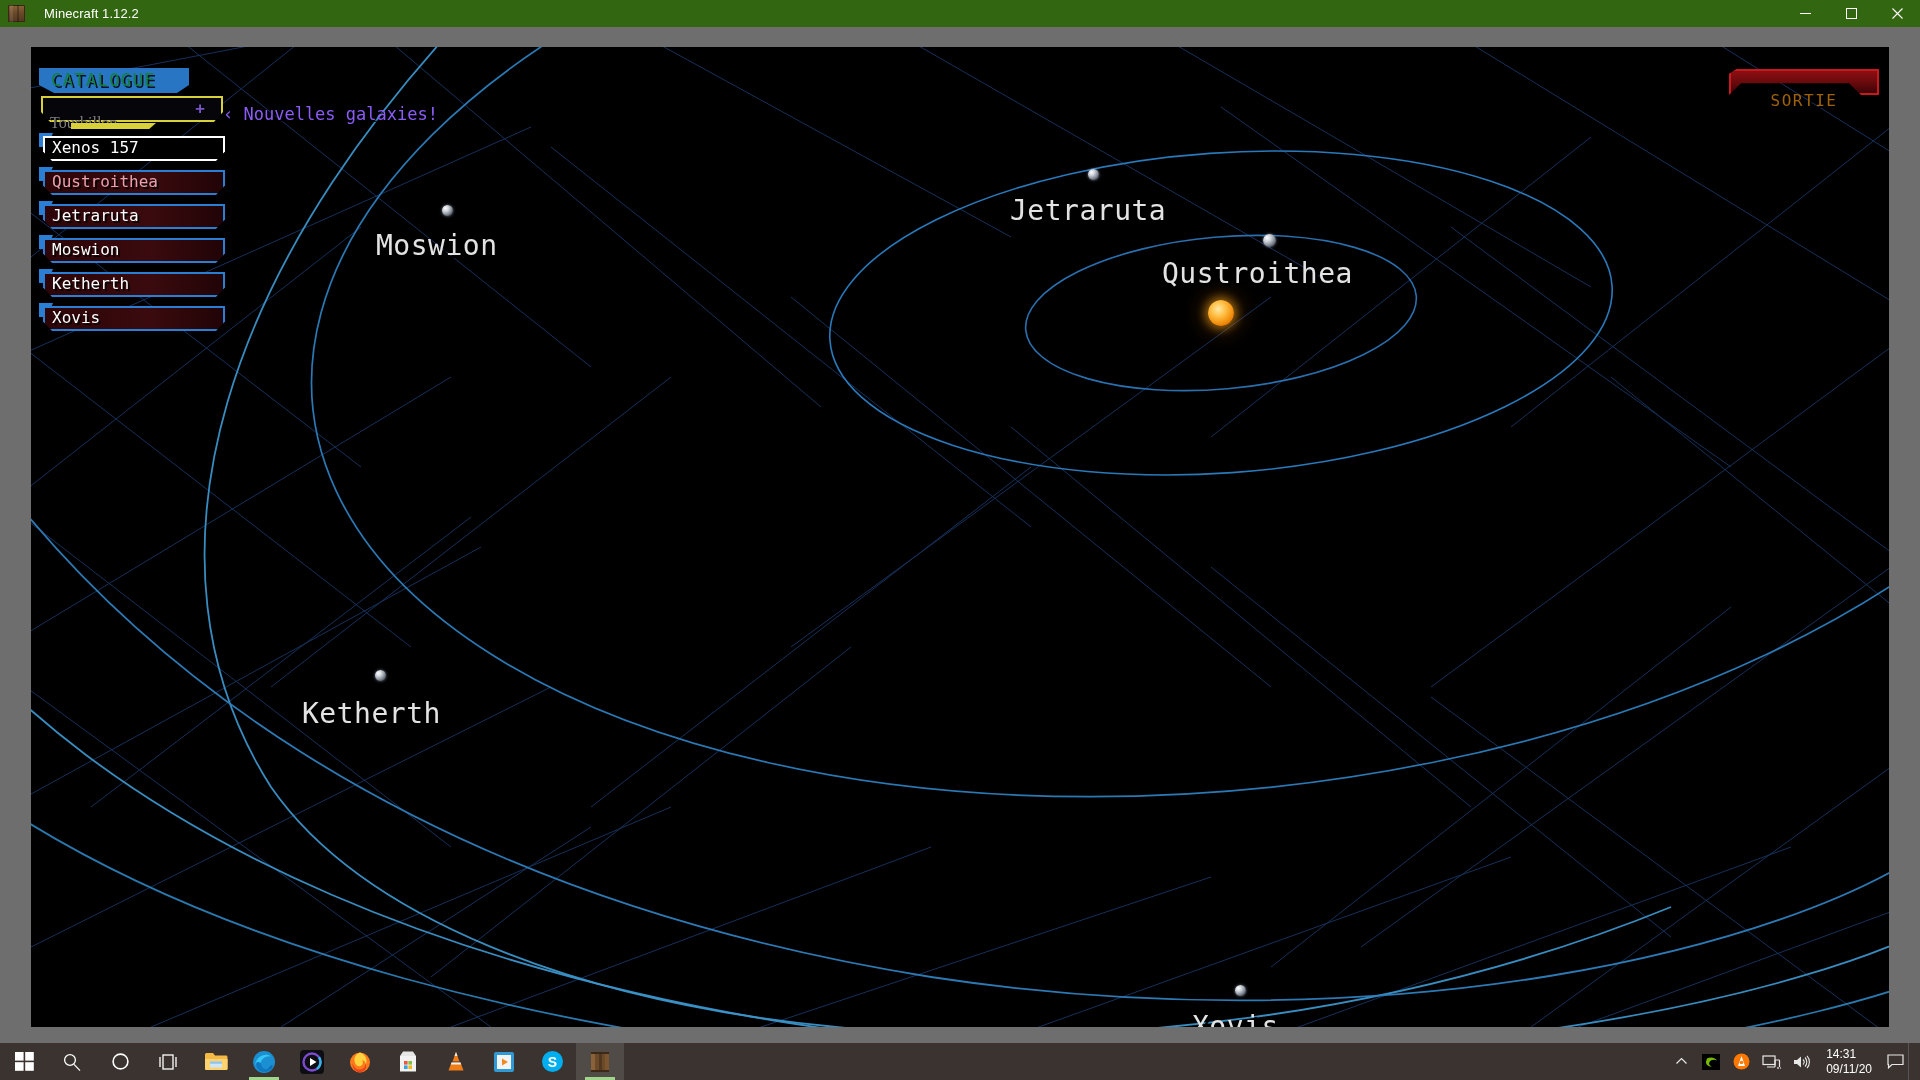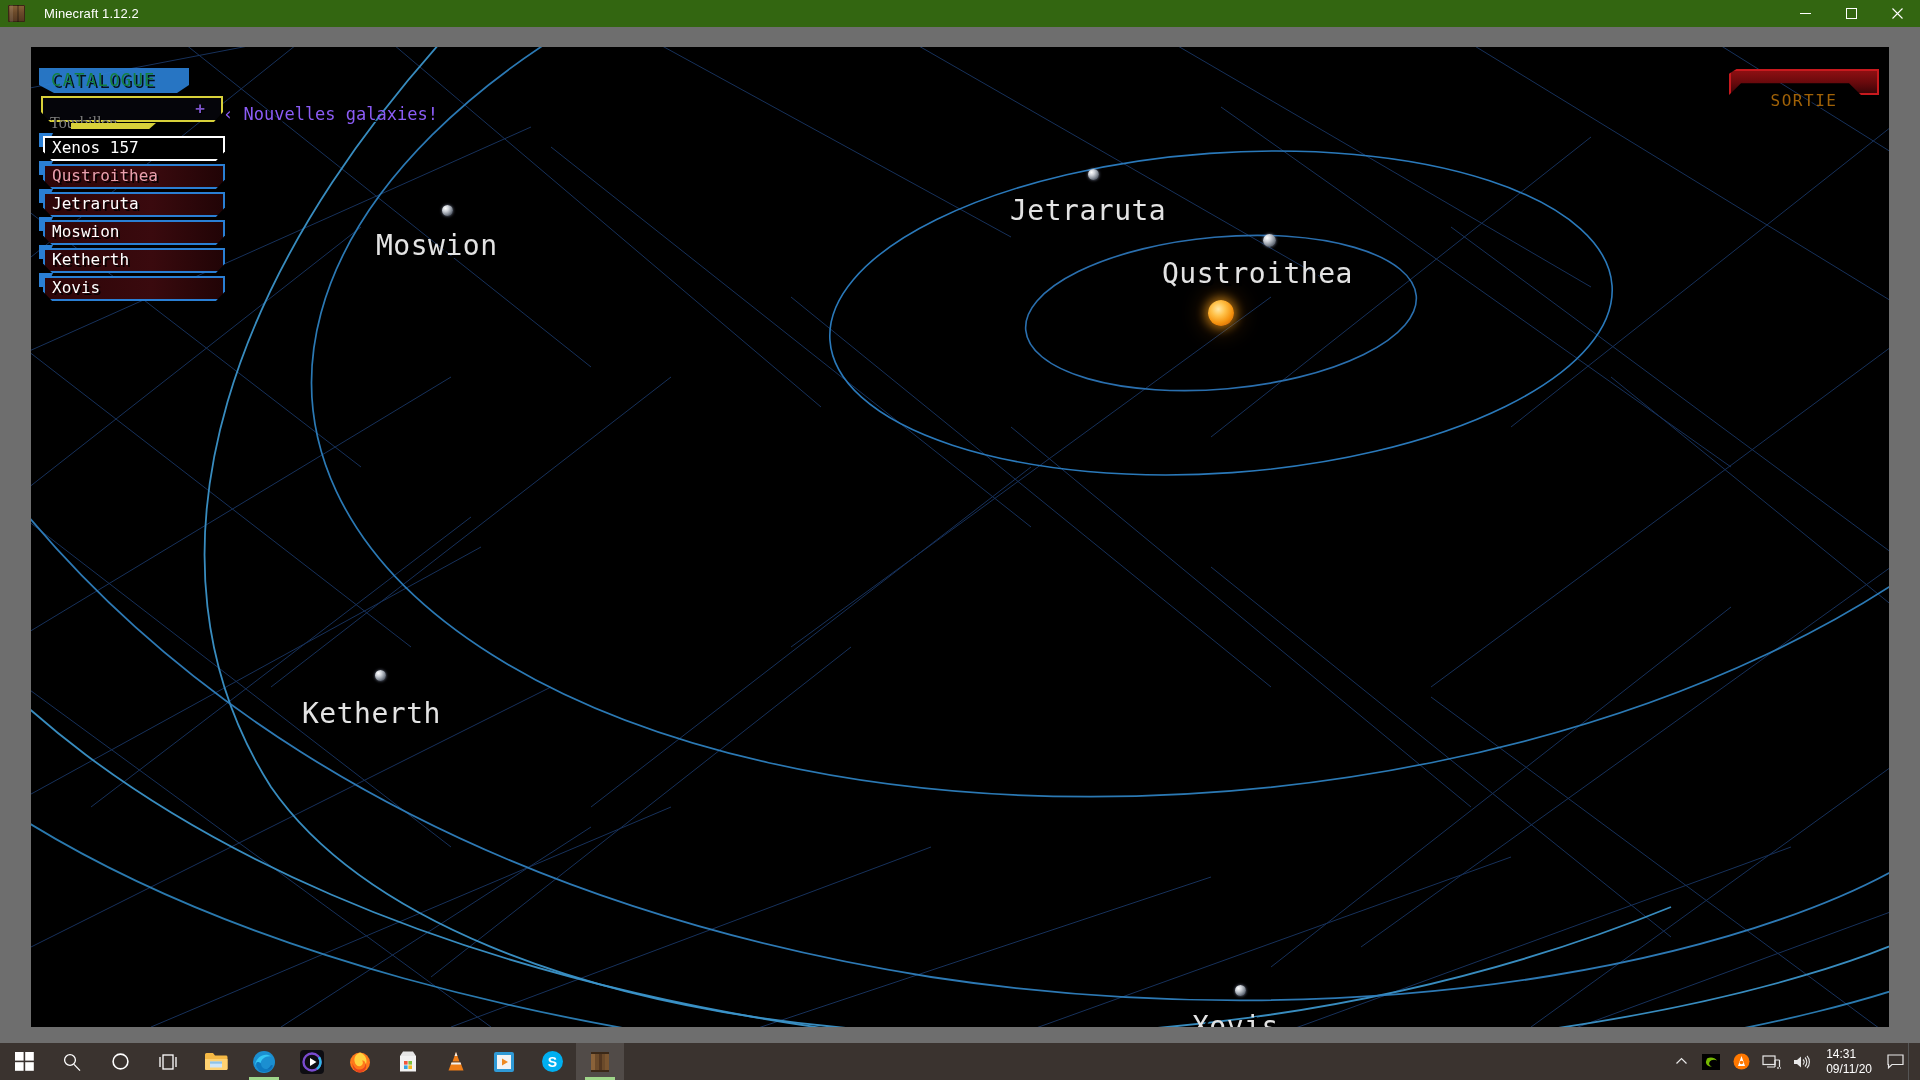--- a/index.html
+++ b/index.html
@@ -116,21 +116,21 @@
     position: absolute; left: 192px; top: 57px;
     color: #8b5cf6; font-size: 17px;
     font-family: "DejaVu Sans Mono", monospace;
     text-shadow: 2px 2px 0 rgba(0,0,0,0.9);
     white-space: nowrap; z-index: 22;
   }
 
   
   #galaxy-list { margin-top: 14px; margin-left: 4px; width: 188px; }
   .galaxy-item {
-    position: relative; height: 27px; margin-bottom: 1px;
+    position: relative; height: 27px; margin-bottom: 7px;
   }
   .galaxy-item .gi-bg {
     position: absolute; left: 4px; top: 0; width: 182px; height: 25px;
     border: 2px solid #2a7fd4;
     background: linear-gradient(90deg, #2d0508 0%, #3a0a0e 60%, #210406 100%);
     clip-path: polygon(0 0, 100% 0, 100% 62%, 95% 100%, 5% 100%, 0 62%);
   }
   .galaxy-item.selected .gi-bg {
     background: #000000;
     border-color: #ffffff;

